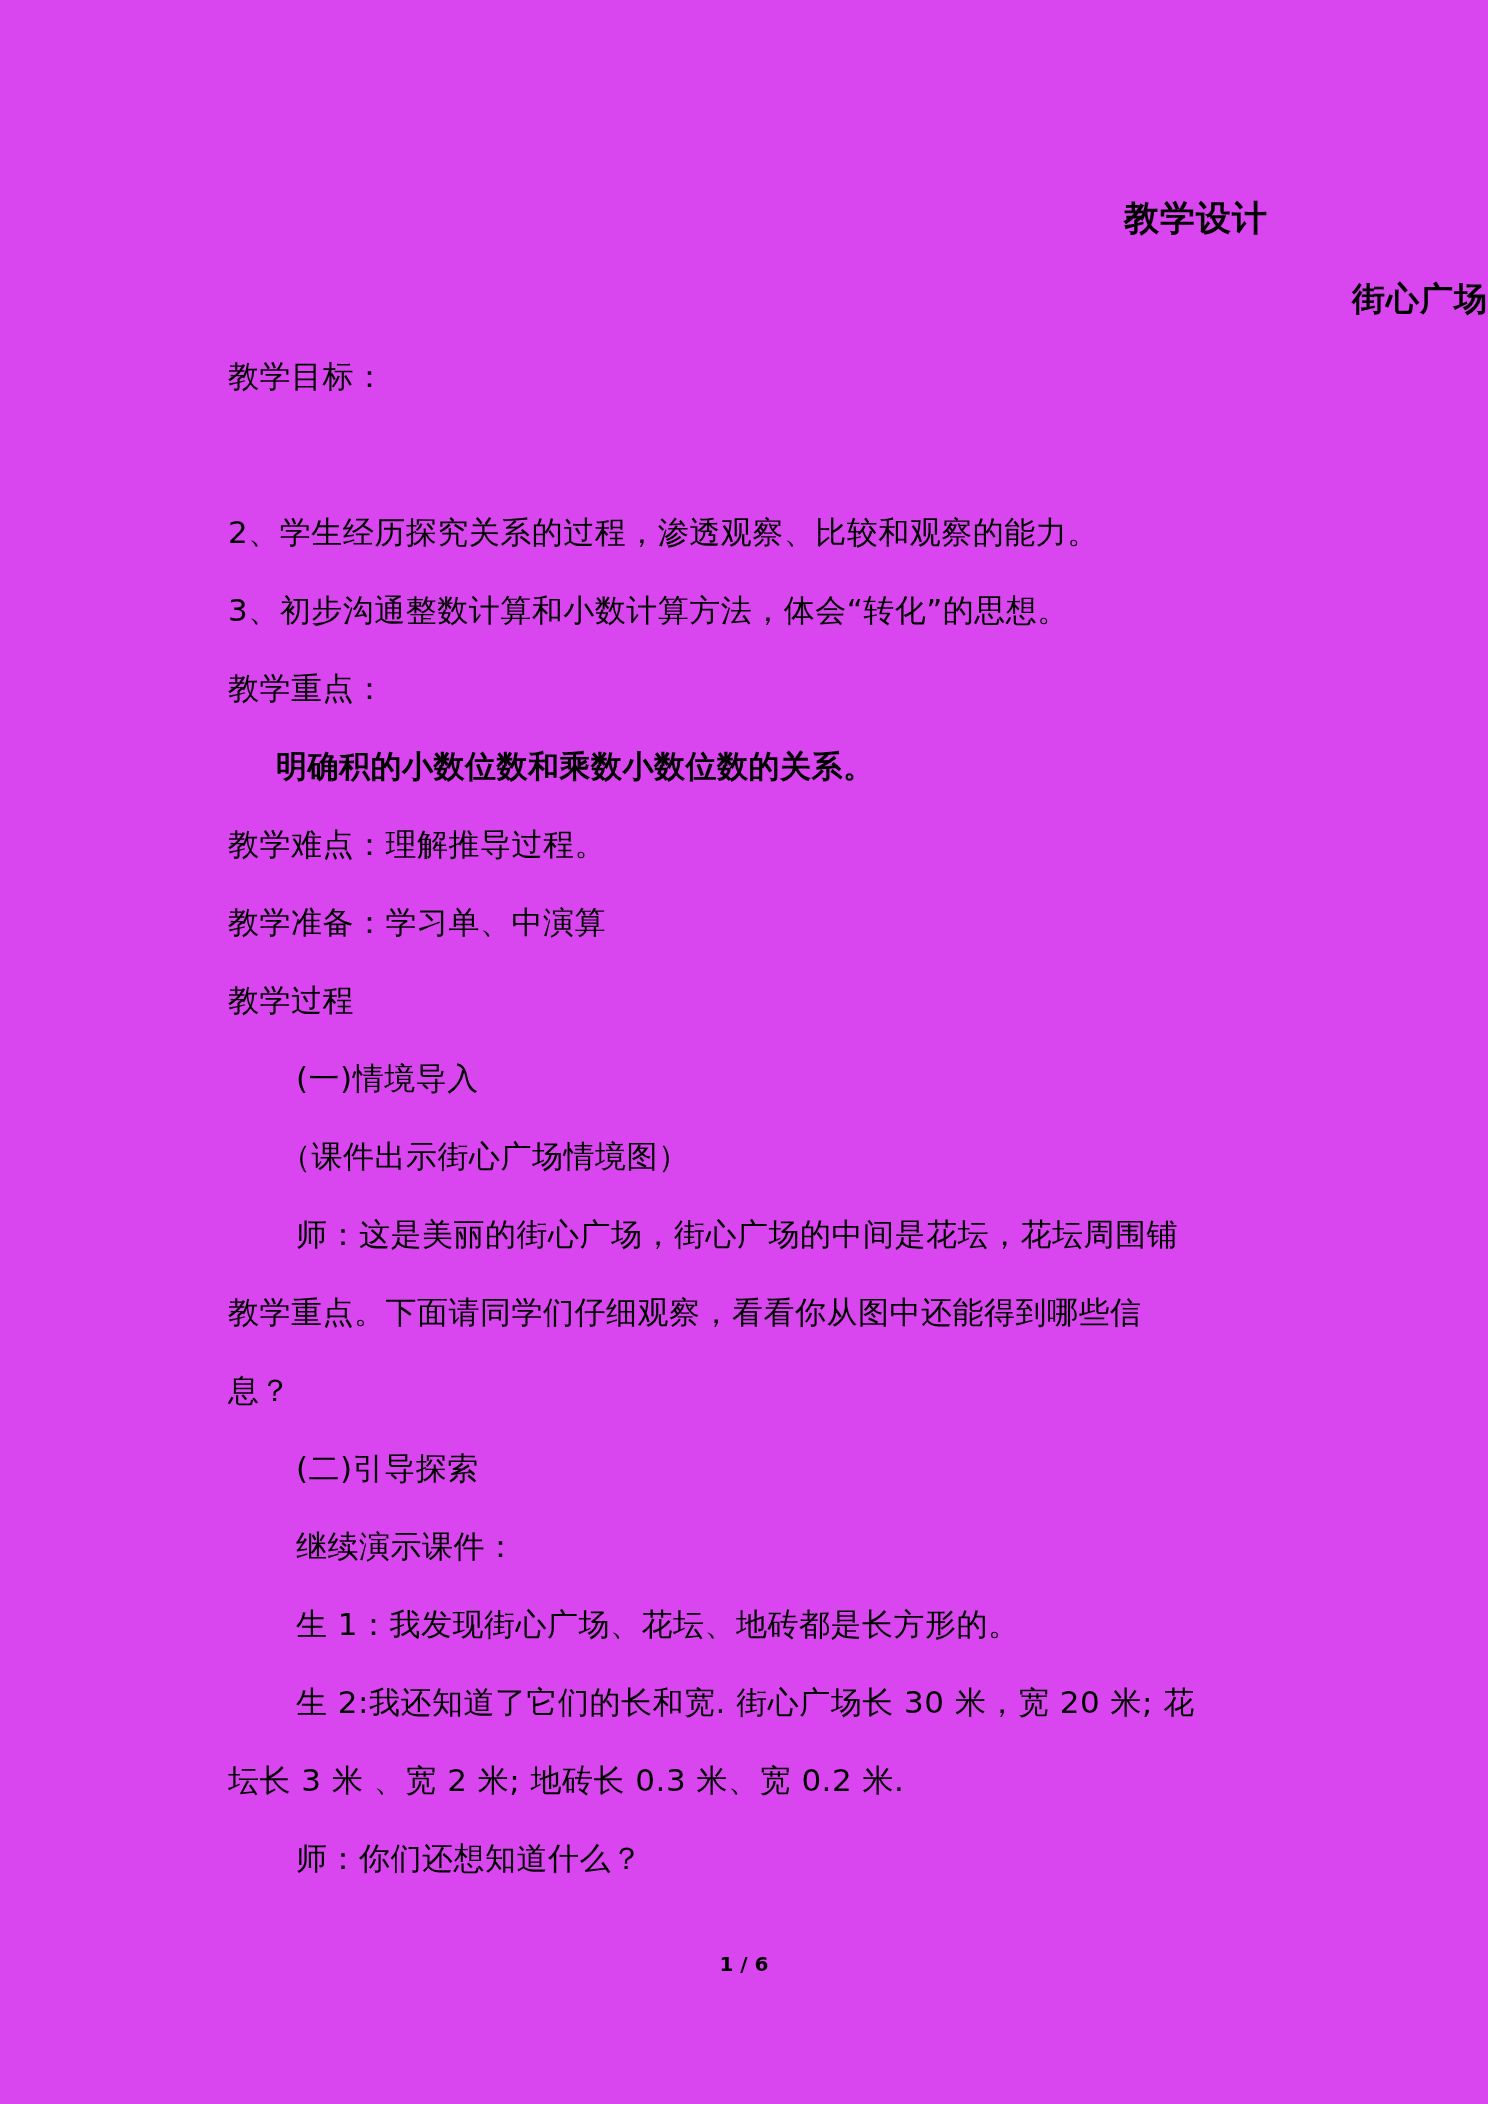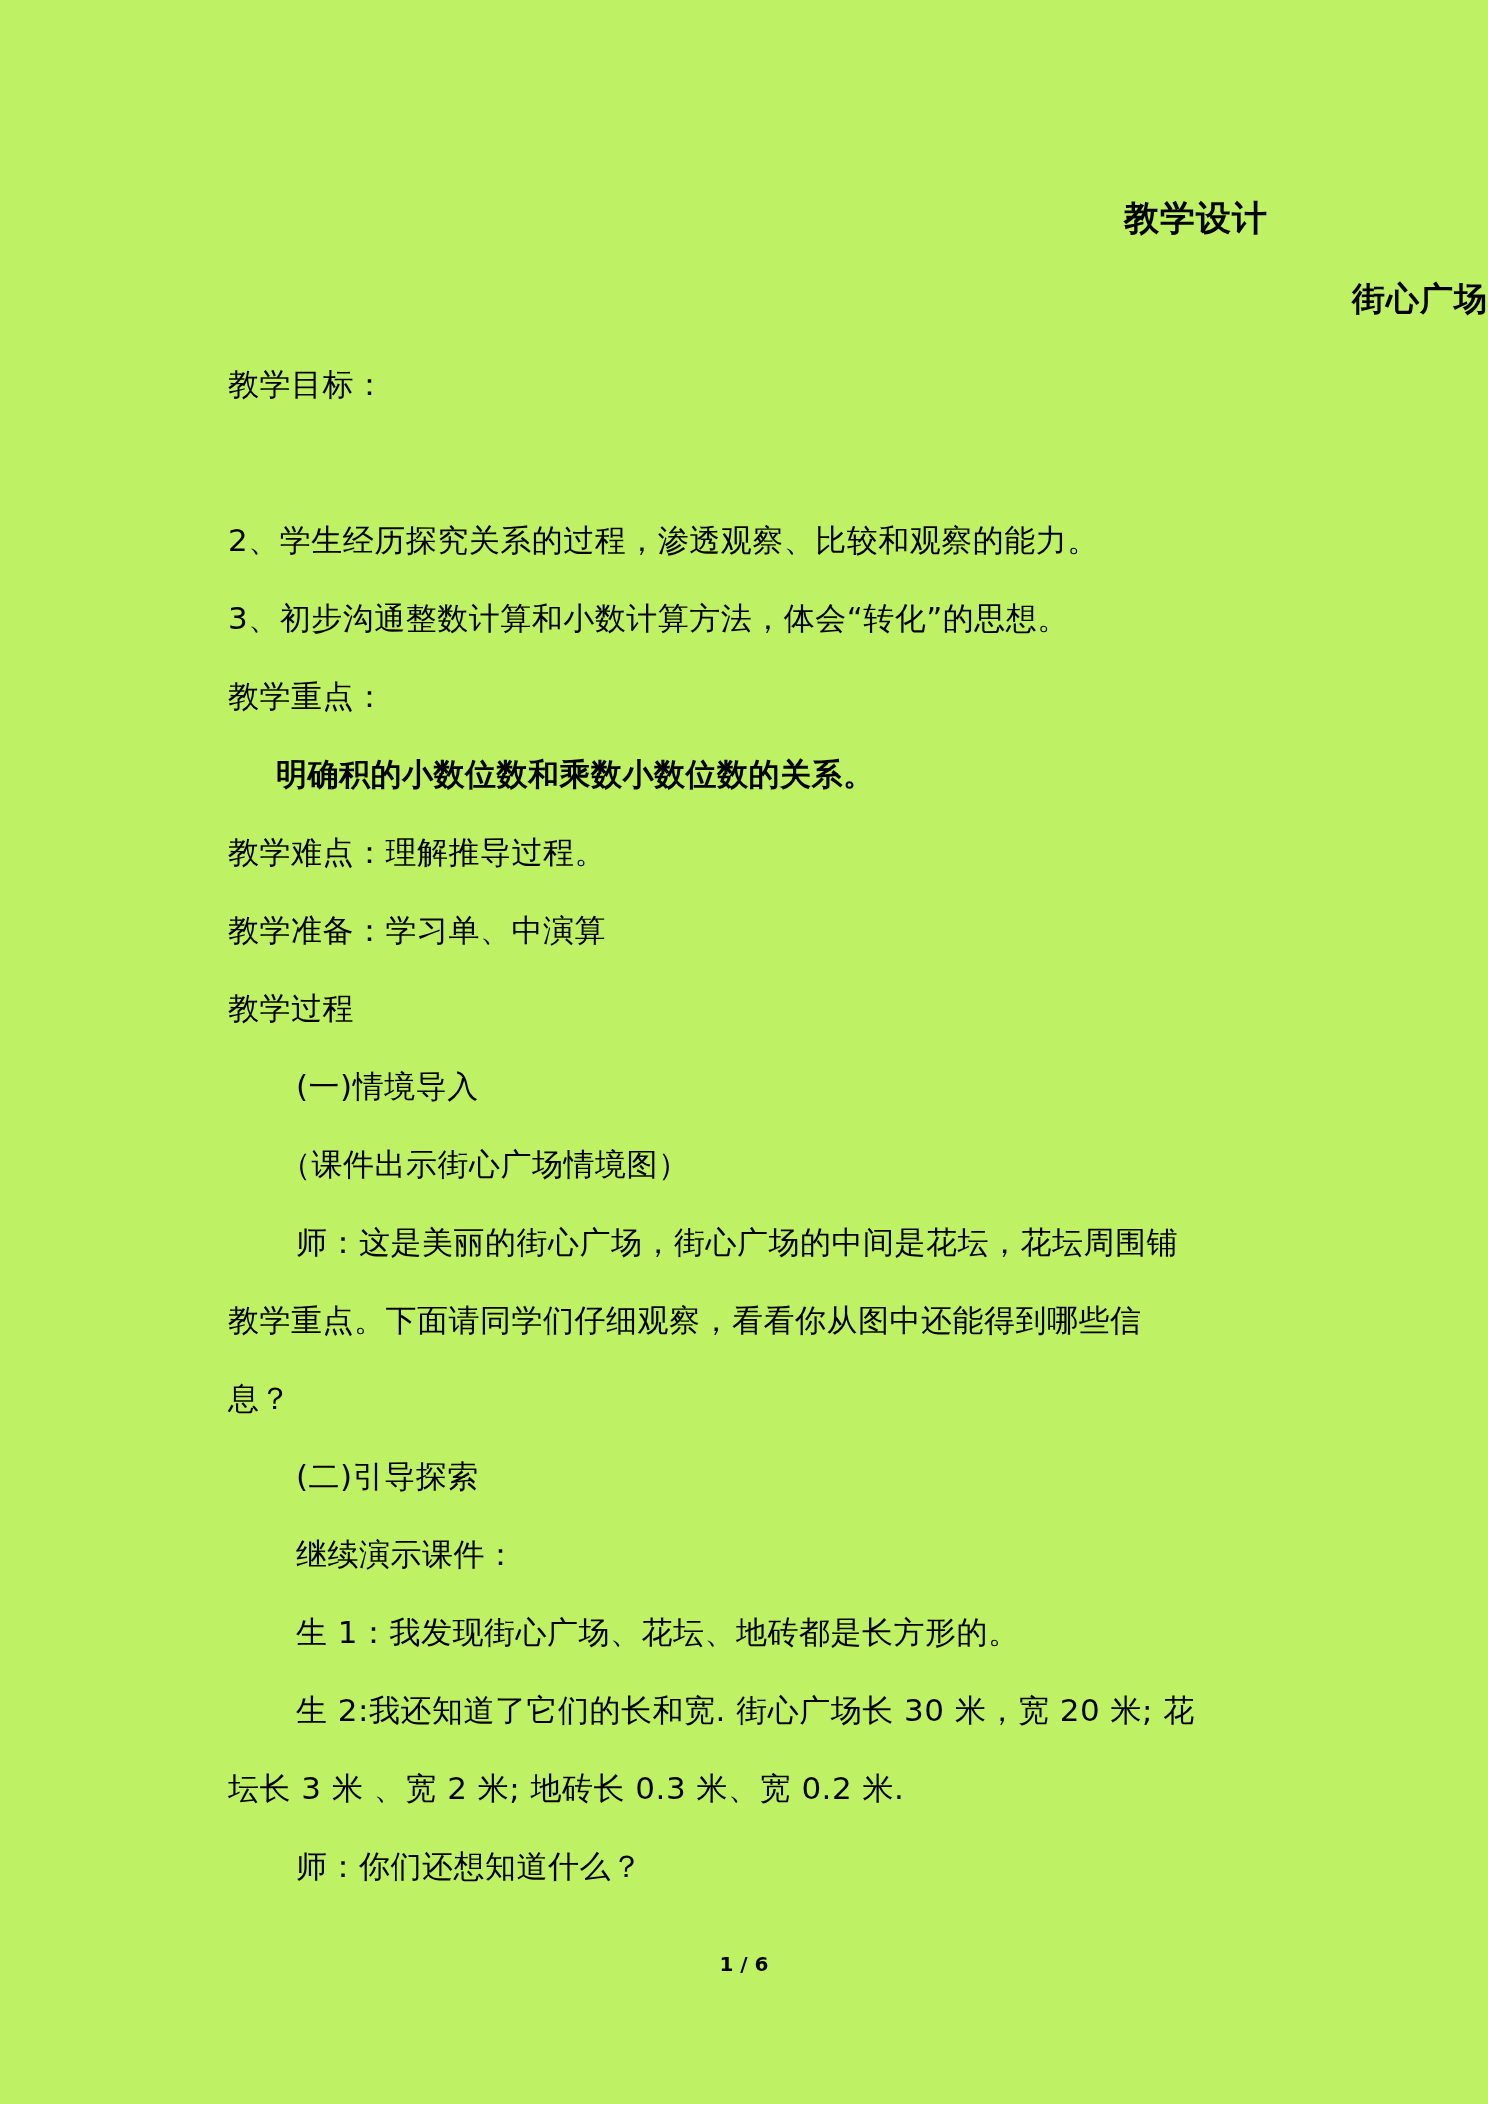--- a/index.html
+++ b/index.html
@@ -13,30 +13,29 @@
       position: relative;
       overflow: hidden;
       font-family: "DejaVu Sans", "Liberation Sans", sans-serif;
       color: #000000;
     }
     .page {
       position: absolute;
       left: 0; top: 0;
       width: 1488px;
       height: 2104px;
-      background: #bef264;
+      background: #d946ef;
     }
     .line {
       position: absolute;
       left: 228px;
       font-size: 31px;
       line-height: 40px;
       white-space: nowrap;
       letter-spacing: 0.5px;
-      margin-top: 8px;
     }
     .indent1 { left: 296px; }
     .indent-small { left: 276px; font-weight: bold; }
     .doc-header {
       position: absolute;
       right: 220px;
       top: 196px;
       font-size: 35px;
       font-weight: bold;
       line-height: 44px;

